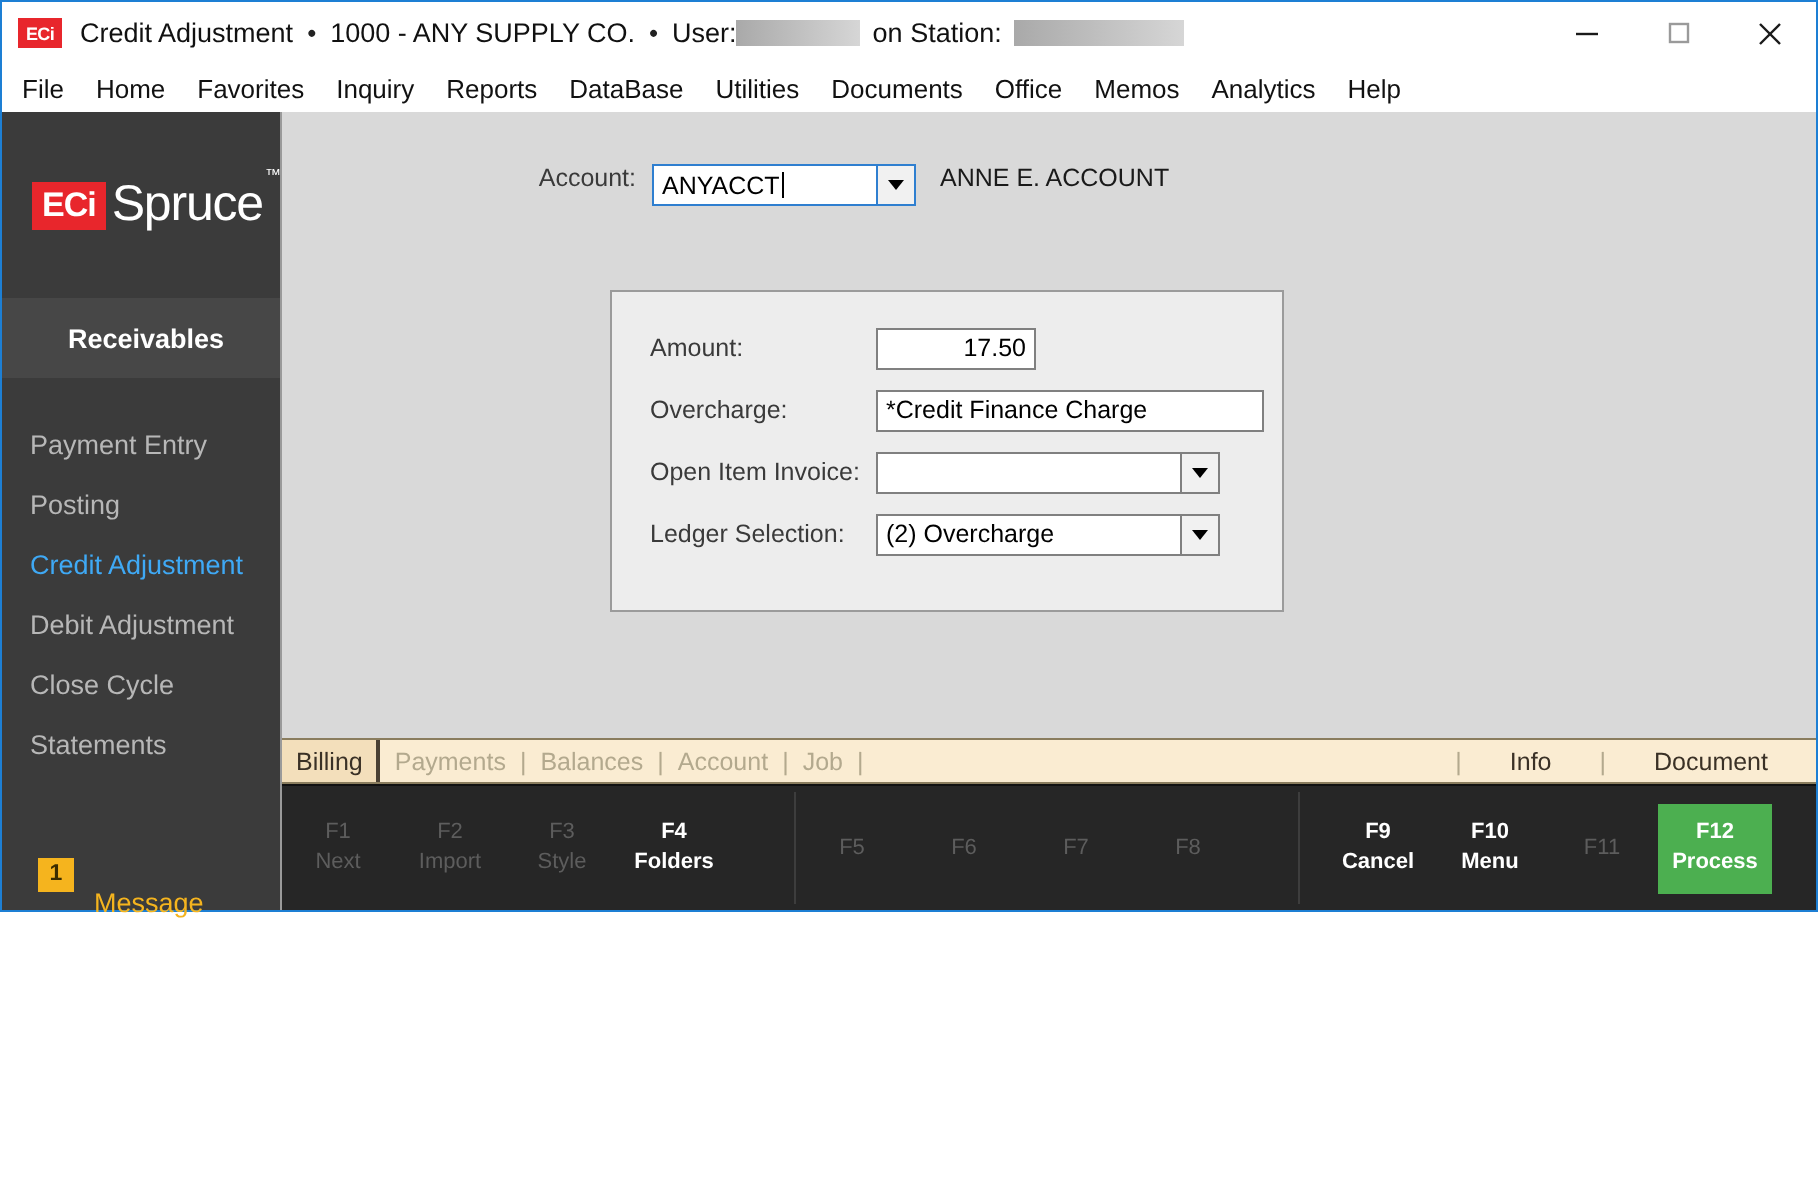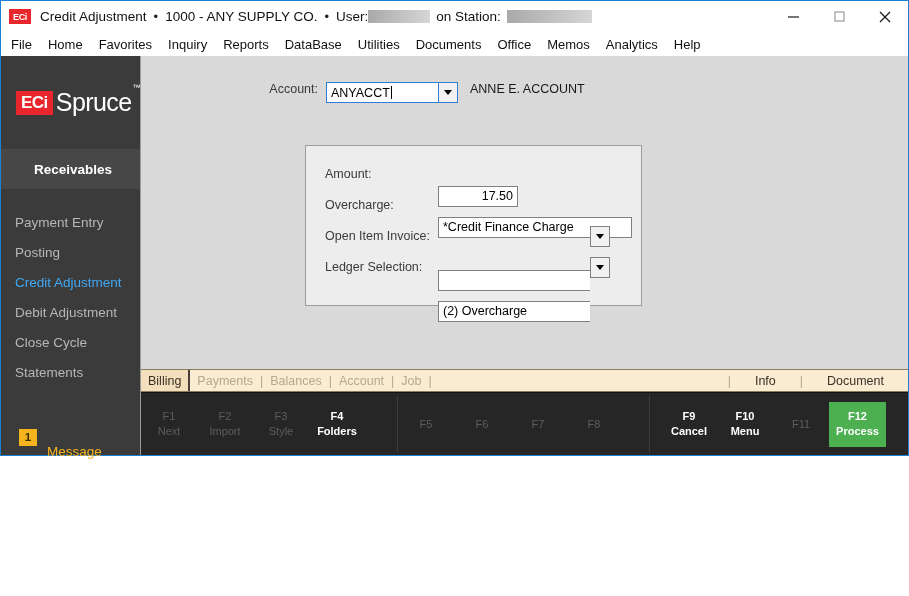--- a/index.html
+++ b/index.html
@@ -307,21 +307,20 @@
   .f-input {
     height: 21px;
     box-sizing: border-box;
     border: 1px solid #808080;
     background: #ffffff;
     font-size: 12.5px;
     color: #000;
     display: flex;
     align-items: center;
     padding: 0 4px;
-    margin-top: 44px;
   }
   .f-input.amount {
     width: 80px;
     justify-content: flex-end;
   }
   .f-input.reference { width: 194px; }
   .f-combo {
     display: flex;
     align-items: stretch;
     height: 21px;

